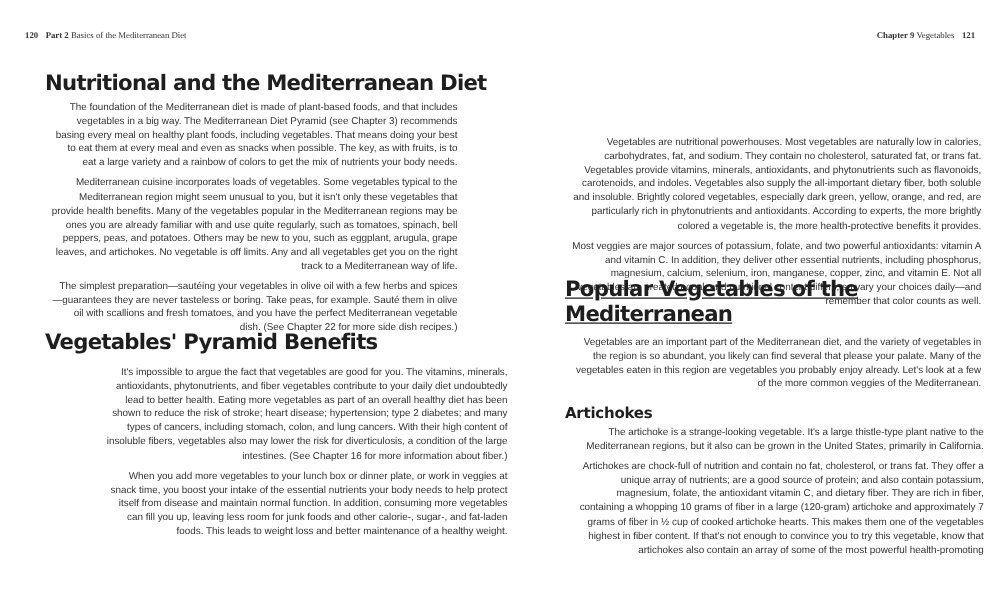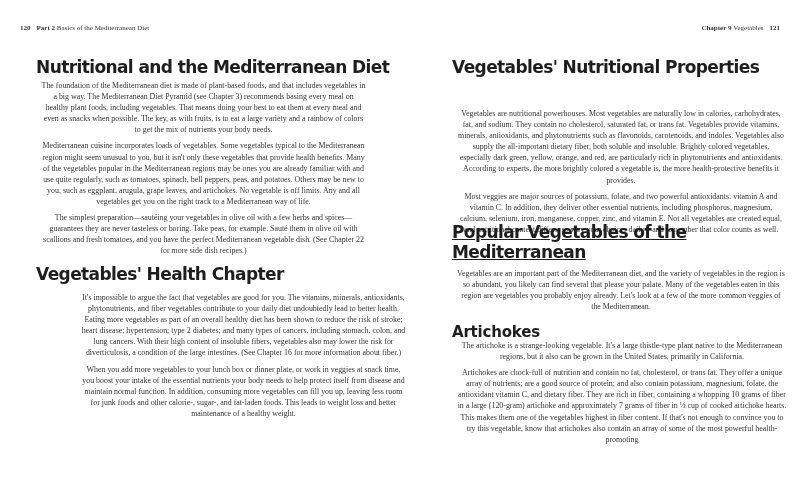--- a/index.html
+++ b/index.html
@@ -21,57 +21,56 @@
   .right .runhead { right: 20px; }
   .runhead .sp { display: inline-block; width: 6px; }
   h1 {
     font-family: "DejaVu Sans", sans-serif; font-weight: bold;
     color: #1e1e1e; margin: 0; letter-spacing: -0.6px;
     position: absolute; font-size: 17px; line-height: 20px;
   }
   h2 {
     font-family: "DejaVu Sans", sans-serif; font-weight: bold;
     color: #1e1e1e; margin: 0; position: absolute;
-    font-size: 15px; letter-spacing: -0.2px;
+    font-size: 12px; letter-spacing: -0.2px;
   }
   .body {
     position: absolute;
-    font-family: Liberation Serif, serif; font-size: 7.9px; line-height: 11.1px;
-    color: #333; text-align: center;
+    font-family: Liberation Sans, sans-serif; font-size: 7.9px; line-height: 11.1px;
+    color: #333; text-align: right;
   }
   .body p { margin: 0 0 5px 0; }
 </style>
 </head>
 <body>
 
 <div class="page left">
   <div class="runhead">
     <b>120</b><span class="sp"></span><b>Part 2</b>&nbsp;<span>Basics of the Mediterranean Diet</span>
   </div>
 
   <h1 style="left:36px; top:57px;">Nutritional and the Mediterranean Diet</h1>
   <div class="body" style="left:41px; top:80px; width:325px;">
     <p>The foundation of the Mediterranean diet is made of plant-based foods, and that includes vegetables in a big way. The Mediterranean Diet Pyramid (see Chapter 3) recommends basing every meal on healthy plant foods, including vegetables. That means doing your best to eat them at every meal and even as snacks when possible. The key, as with fruits, is to eat a large variety and a rainbow of colors to get the mix of nutrients your body needs.</p>
     <p>Mediterranean cuisine incorporates loads of vegetables. Some vegetables typical to the Mediterranean region might seem unusual to you, but it isn't only these vegetables that provide health benefits. Many of the vegetables popular in the Mediterranean regions may be ones you are already familiar with and use quite regularly, such as tomatoes, spinach, bell peppers, peas, and potatoes. Others may be new to you, such as eggplant, arugula, grape leaves, and artichokes. No vegetable is off limits. Any and all vegetables get you on the right track to a Mediterranean way of life.</p>
     <p>The simplest preparation—sautéing your vegetables in olive oil with a few herbs and spices—guarantees they are never tasteless or boring. Take peas, for example. Sauté them in olive oil with scallions and fresh tomatoes, and you have the perfect Mediterranean vegetable dish. (See Chapter 22 for more side dish recipes.)</p>
   </div>
 
-  <h1 style="left:36px; top:264px;">Vegetables' Health Chapter</h1>
+  <h1 style="left:36px; top:264px;">Vegetables' Pyramid Benefits</h1>
   <div class="body" style="left:41px; top:292px; width:325px;margin-left:40px;">
     <p>It's impossible to argue the fact that vegetables are good for you. The vitamins, minerals, antioxidants, phytonutrients, and fiber vegetables contribute to your daily diet undoubtedly lead to better health. Eating more vegetables as part of an overall healthy diet has been shown to reduce the risk of stroke; heart disease; hypertension; type 2 diabetes; and many types of cancers, including stomach, colon, and lung cancers. With their high content of insoluble fibers, vegetables also may lower the risk for diverticulosis, a condition of the large intestines. (See Chapter 16 for more information about fiber.)</p>
     <p>When you add more vegetables to your lunch box or dinner plate, or work in veggies at snack time, you boost your intake of the essential nutrients your body needs to help protect itself from disease and maintain normal function. In addition, consuming more vegetables can fill you up, leaving less room for junk foods and other calorie-, sugar-, and fat-laden foods. This leads to weight loss and better maintenance of a healthy weight.</p>
   </div>
 </div>
 
 <div class="page right">
   <div class="runhead">
     <b>Chapter 9</b>&nbsp;<span>Vegetables</span><span class="sp"></span><b>121</b>
   </div>
 
-  <h1 style="left:52px; top:57px;">Vegetables' Nutritional Properties</h1>
   <div class="body" style="left:57px; top:80px; width:328px;margin-top:28px;">
     <p>Vegetables are nutritional powerhouses. Most vegetables are naturally low in calories, carbohydrates, fat, and sodium. They contain no cholesterol, saturated fat, or trans fat. Vegetables provide vitamins, minerals, antioxidants, and phytonutrients such as flavonoids, carotenoids, and indoles. Vegetables also supply the all-important dietary fiber, both soluble and insoluble. Brightly colored vegetables, especially dark green, yellow, orange, and red, are particularly rich in phytonutrients and antioxidants. According to experts, the more brightly colored a vegetable is, the more health-protective benefits it provides.</p>
     <p>Most veggies are major sources of potassium, folate, and two powerful antioxidants: vitamin A and vitamin C. In addition, they deliver other essential nutrients, including phosphorus, magnesium, calcium, selenium, iron, manganese, copper, zinc, and vitamin E. Not all vegetables are created equal, and nutritional content differs, so vary your choices daily—and remember that color counts as well.</p>
   </div>
 
   <h1 style="left:52px; top:222px;text-decoration:underline;">
     <span>Popular Vegetables of the</span><br>
     <span>Mediterranean</span>
   </h1>
   <div class="body" style="left:57px; top:268px; width:328px;">

